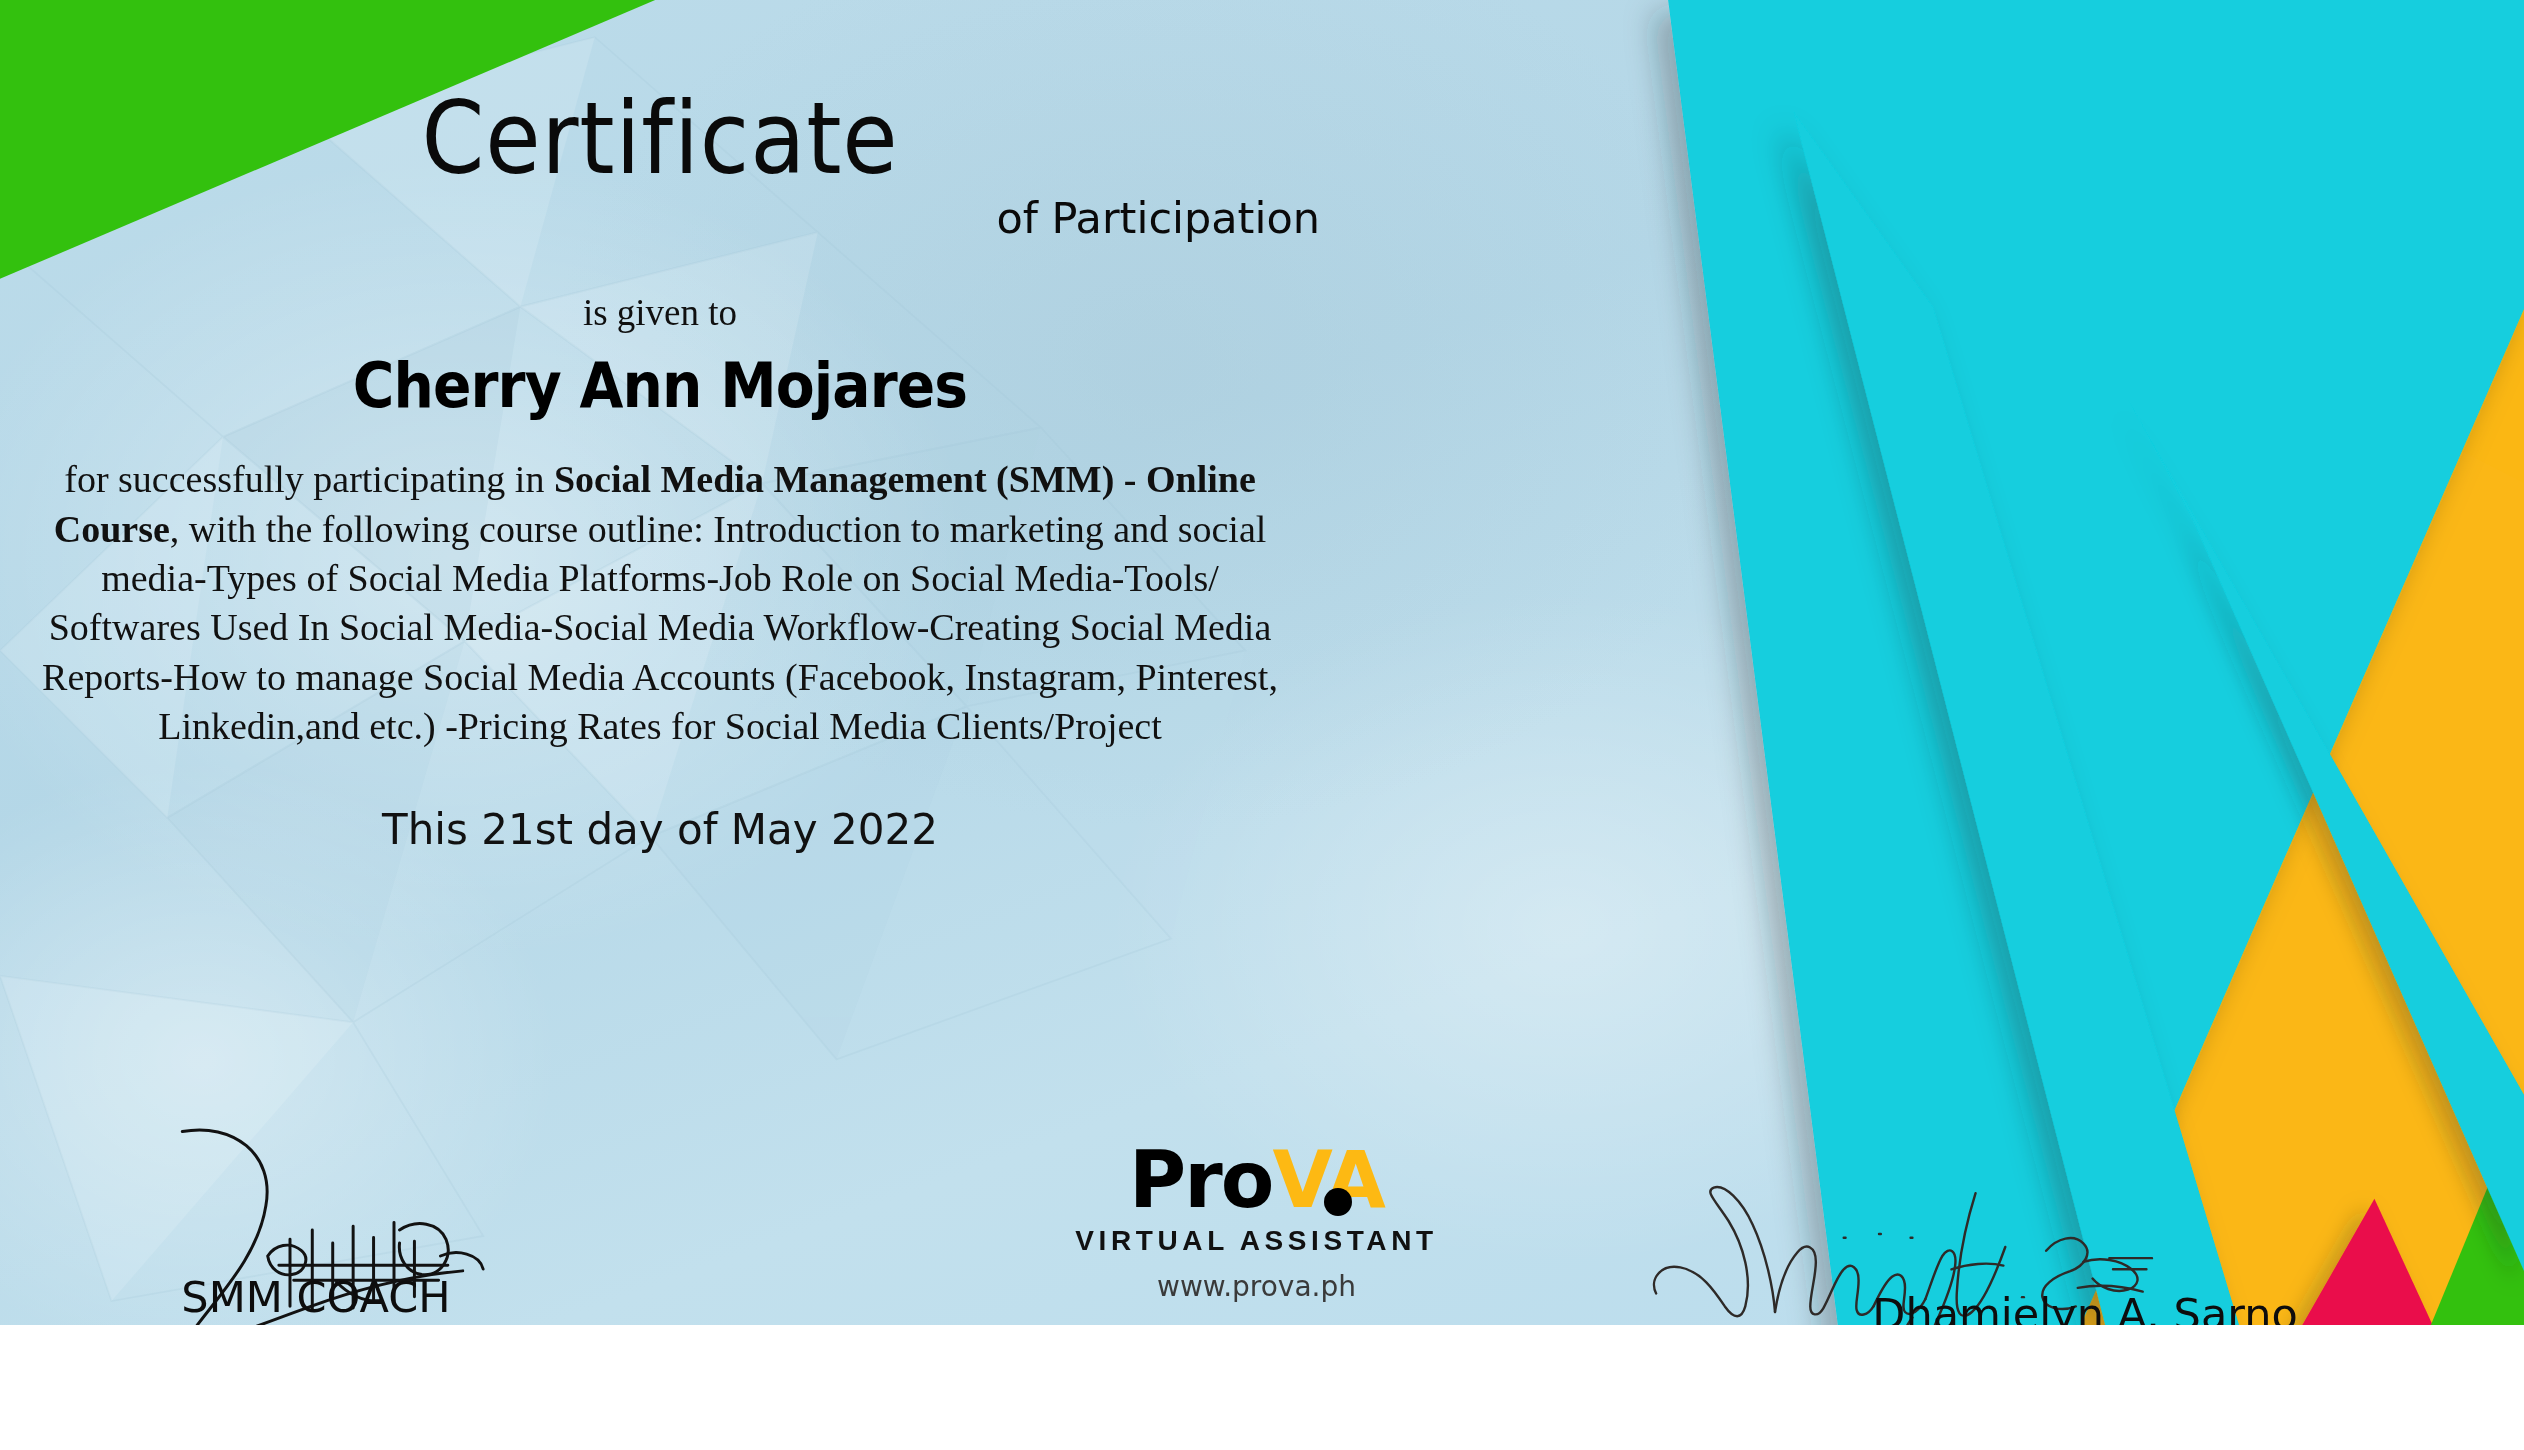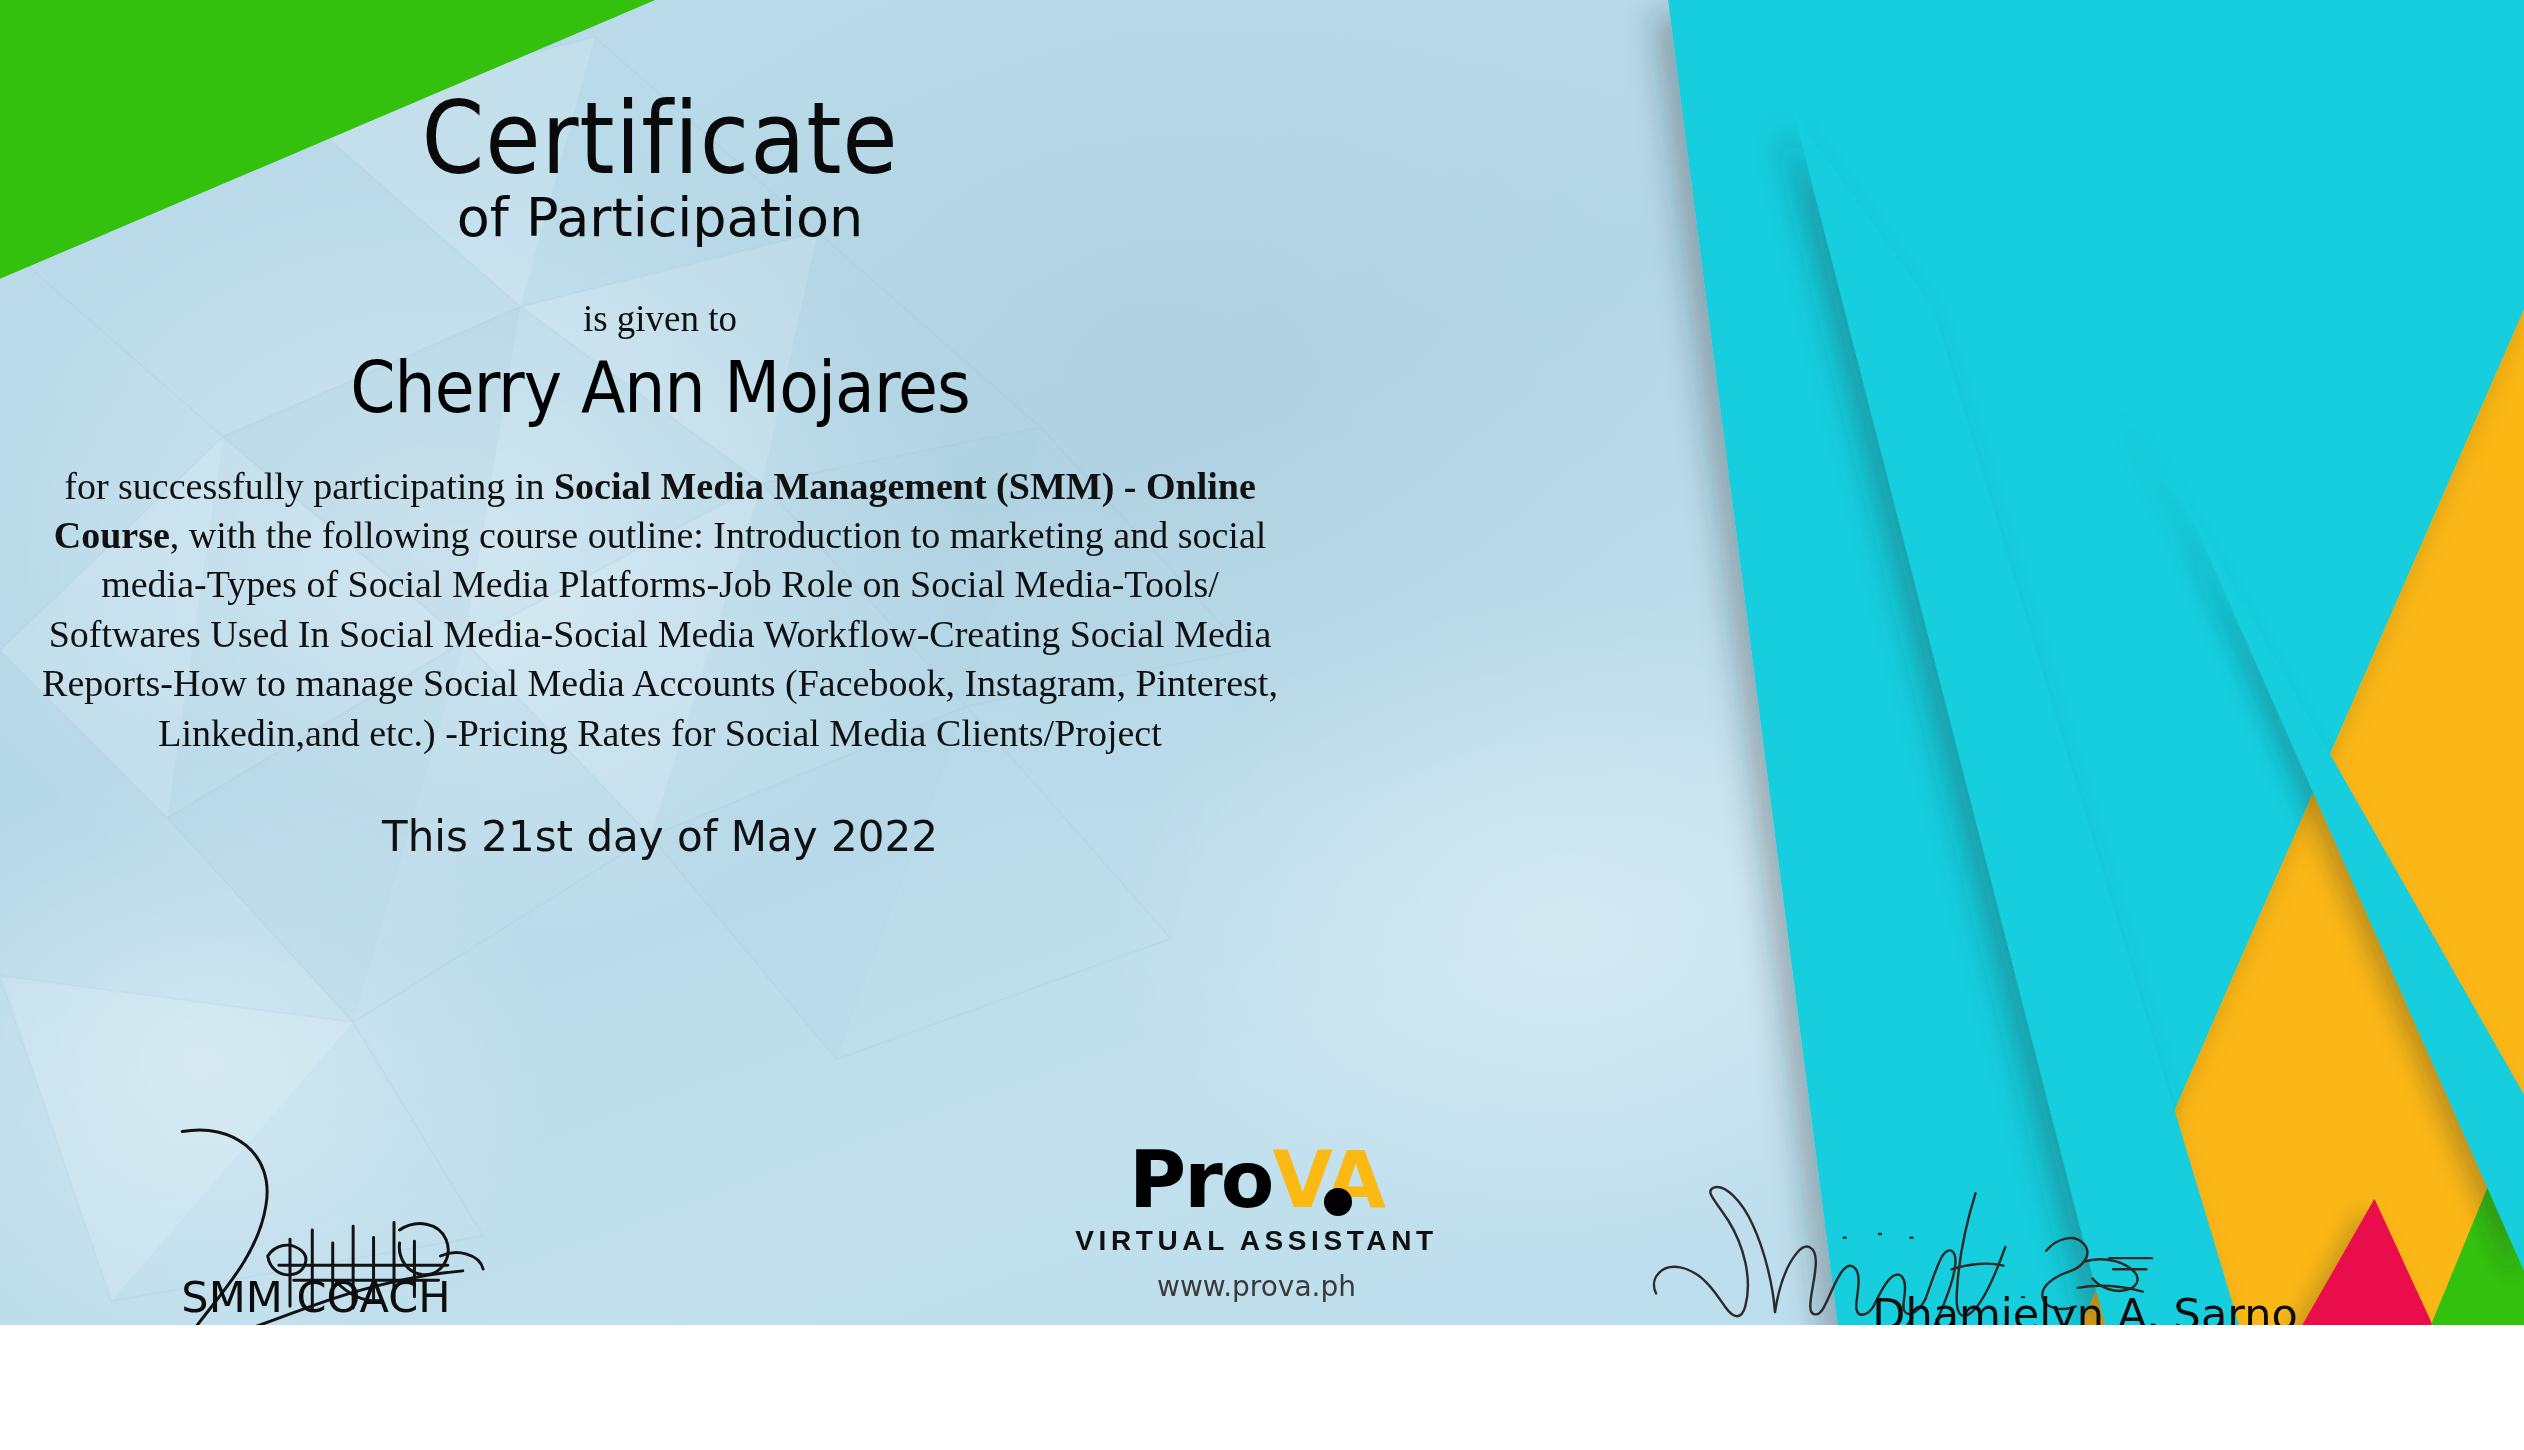--- a/index.html
+++ b/index.html
@@ -48,37 +48,38 @@
     margin-top:89px;
     font-size:100px;
     line-height:1.0;
     font-weight:400;
     letter-spacing:0.9px;
     font-family:"DejaVu Sans", sans-serif;
     font-stretch:condensed;
     color:#0a0a0a;
   }
   .subtitle {
-    margin-top:1px;
-    font-size:54px;
+    margin-top:7px;
+    font-size:43px;
     line-height:1.05;
     font-weight:400;
     font-family:"DejaVu Sans", sans-serif;
     color:#0a0a0a;
+    text-align:right;
   }
   .given {
     margin-top:50px;
     font-size:37px;
     font-family:"Liberation Serif", serif;
     color:#101010;
   }
   .recipient {
-    margin-top:5px;
-    font-size:72px;
-    font-weight:400;
+    margin-top:15px;
+    font-size:63px;
+    font-weight:700;
     letter-spacing:-0.9px;
     font-family:"DejaVu Sans", sans-serif;
     font-stretch:semi-condensed;
     color:#000;
     white-space:nowrap;
   }
 
   .body-copy {
     margin-top:33px;
     font-size:38px;

